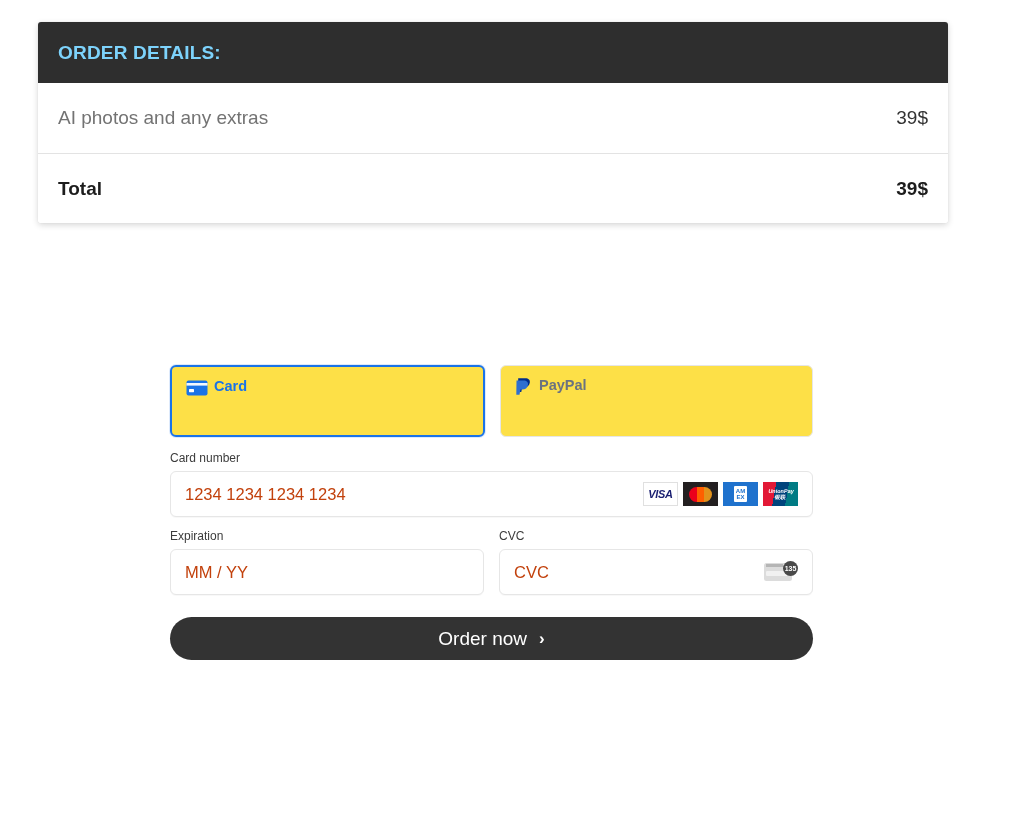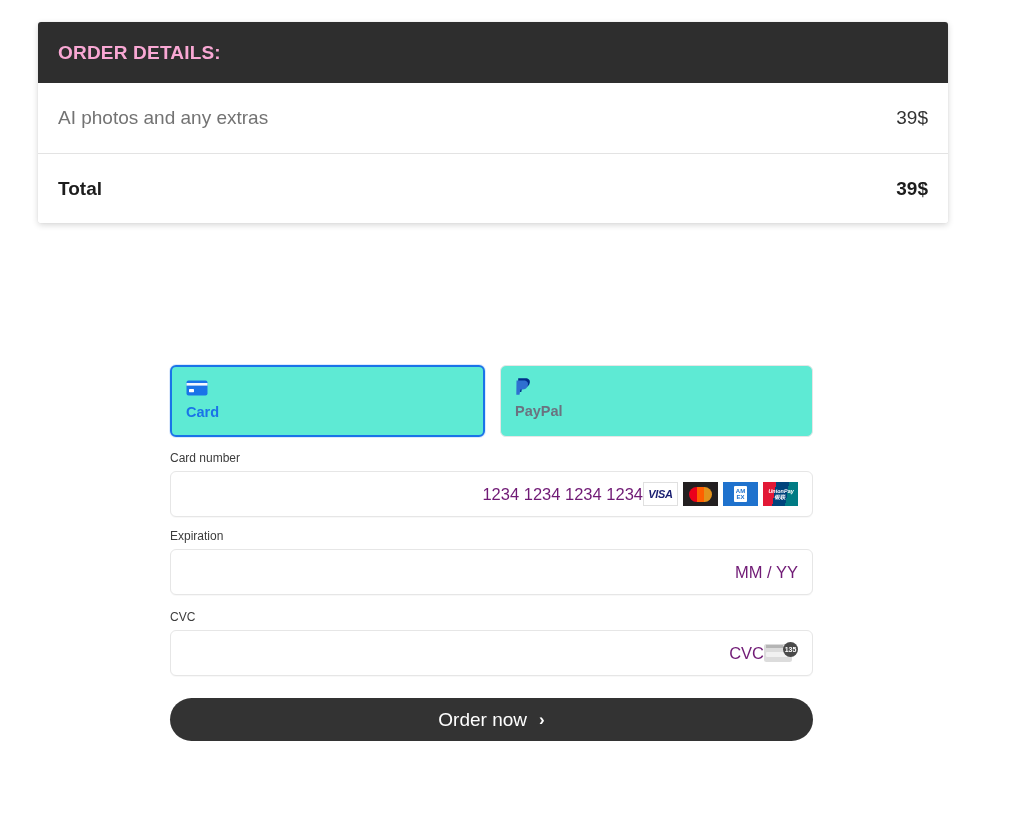--- a/index.html
+++ b/index.html
@@ -25,21 +25,21 @@
   }
 
   .order-header {
     background: #2e2e2e;
     height: 61px;
     display: flex;
     align-items: center;
     padding: 0 20px;
   }
   .order-header-title {
-    color: #f9a8d4;
+    color: #7dd3fc;
     font-size: 19px;
     font-weight: bold;
     letter-spacing: 0.2px;
   }
 
   .order-row {
     height: 70px;
     display: flex;
     align-items: center;
     justify-content: space-between;
@@ -73,24 +73,24 @@
   .method-tabs {
     display: flex;
     gap: 15px;
     margin-bottom: 14px;
   }
   .method-tab {
     flex: 1;
     height: 72px;
     border: 1px solid #e6e6e6;
     border-radius: 6px;
-    background: #5eead4;
+    background: #fde047;
     padding: 11px 14px;
     display: flex;
-    flex-direction: column;
+    flex-direction: row;
     justify-content: flex-start;
     gap: 6px;
     cursor: pointer;
   }
   .method-tab.selected {
     border: 2px solid #1a73e8;
     box-shadow: 0 0 0 1px rgba(26,115,232,0.15);
   }
   .method-tab-icon { height: 20px; display: flex; align-items: center; }
   .method-tab-label {
@@ -113,33 +113,32 @@
     border: 1px solid #e6e6e6;
     border-radius: 6px;
     background: #ffffff;
     display: flex;
     align-items: center;
     padding: 0 14px;
     box-shadow: 0 1px 1px rgba(0,0,0,0.03);
   }
   .field-placeholder {
     font-size: 16.5px;
-    color: #701a75;
+    color: #c2410c;
     flex: 1;
-    text-align: right;
   }
   .field-value {
     font-size: 16.5px;
     color: #3c3c3c;
     flex: 1;
   }
 
   .field-group { margin-bottom: 12px; }
 
-  .row2 { display: flex; gap: 15px; flex-direction: column; }
+  .row2 { display: flex; gap: 15px; }
   .row2 > div { flex: 1; }
 
   
   .brand-marks {
     display: flex;
     align-items: center;
     gap: 5px;
   }
   .brand {
     width: 35px;

